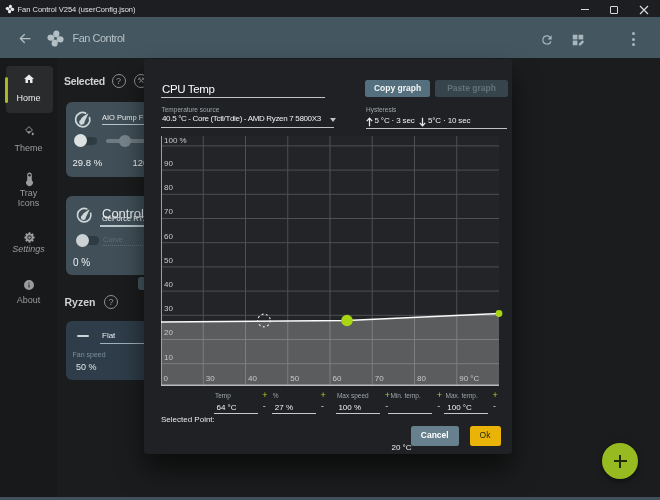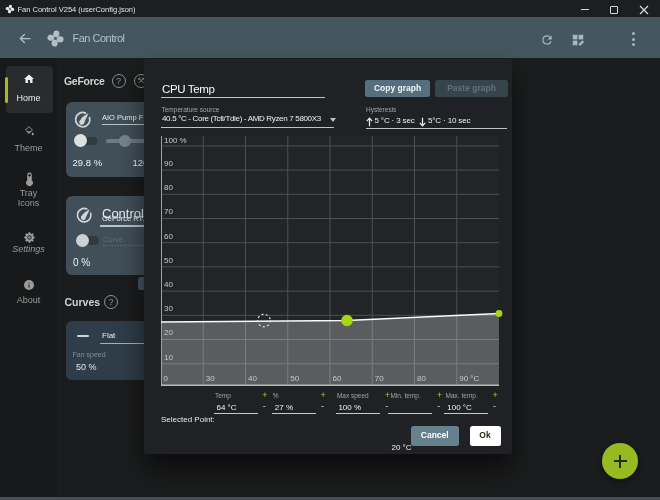--- a/index.html
+++ b/index.html
@@ -77,21 +77,21 @@
   <svg class="abs" style="left:22.5px;top:230.5px;" width="13" height="13" viewBox="0 0 24 24">
     <path fill="#9b9b9b" fill-rule="evenodd" d="M12 8a4 4 0 1 0 0 8 4 4 0 0 0 0-8m0 6.5A2.5 2.5 0 1 1 12 9.5a2.5 2.5 0 0 1 0 5M21.5 13.6 c.04-.52.04-2.68 0-3.2l-2.3-.5a7.6 7.6 0 0 0-.6-1.44l1.27-1.97a10 10 0 0 0-2.26-2.26L15.64 5.5a7.6 7.6 0 0 0-1.44-.6L13.6 2.5c-.52-.04-2.68-.04-3.2 0l-.6 2.3c-.5.15-.98.35-1.44.6L6.4 4.13A10 10 0 0 0 4.13 6.4L5.5 8.36c-.25.46-.45.94-.6 1.44l-2.4.6c-.04.52-.04 2.68 0 3.2l2.4.6c.15.5.35.98.6 1.44l-1.37 1.96a10 10 0 0 0 2.27 2.27l1.96-1.37c.46.25.94.45 1.44.6l.6 2.4c.52.04 2.68.04 3.2 0l.6-2.4c.5-.15.98-.35 1.44-.6l1.97 1.37a10 10 0 0 0 2.26-2.27l-1.37-1.96c.25-.46.45-.94.6-1.44Z"></path>
   </svg>
   <div class="abs" style="left:0;top:244px;width:57px;text-align:center;font-size:9px;color:#9b9b9b;font-style:italic;">Settings</div>
 
   <svg class="abs" style="left:23px;top:279px;" width="12" height="12" viewBox="0 0 24 24">
     <path fill="#9b9b9b" d="M12 2a10 10 0 1 0 0 20 10 10 0 0 0 0-20m1 15h-2v-6h2Zm0-8h-2V7h2Z"></path>
   </svg>
   <div class="abs" style="left:0;top:295px;width:57px;text-align:center;font-size:9px;color:#9b9b9b;">About</div>
 
-  <div class="abs" style="left:64px;top:75px;font-size:10.5px;letter-spacing:-0.3px;font-weight:bold;color:#d2d2d2;">GeForce</div>
+  <div class="abs" style="left:64px;top:75px;font-size:10.5px;letter-spacing:-0.3px;font-weight:bold;color:#d2d2d2;">Selected</div>
   <div class="abs" style="left:111.5px;top:74px;width:12px;height:12px;border:1.2px solid #909090;border-radius:50%;color:#909090;font-size:9px;text-align:center;line-height:12px;">?</div>
   <div class="abs" style="left:134px;top:74px;width:12px;height:12px;border:1.2px solid #909090;border-radius:50%;color:#909090;font-size:8px;text-align:center;line-height:12px;">⚒</div>
 
   <div class="abs" style="left:65.5px;top:101.5px;width:90px;height:75px;background:#404f58;border-radius:6px;"></div>
   <svg class="abs" style="left:72.5px;top:110px;" width="19" height="19" viewBox="0 0 24 24">
     <path d="M15.8 3.9 A9 9 0 1 0 20.9 9.6" fill="none" stroke="#cdd5d8" stroke-width="2.2" stroke-linecap="round"></path>
     <path d="M19.5 4.5 C15.5 6.5 10.5 9.3 9.7 12.2 A3.4 3.4 0 1 0 14.6 15.1 C15.8 12.3 17.8 8.5 19.5 4.5 Z" fill="#cdd5d8"></path>
   </svg>
   <div class="abs" style="left:102px;top:112.5px;font-size:7.5px;color:#e9edef;">AIO Pump F</div>
   <div class="abs" style="left:102px;top:123.5px;width:53px;height:1px;background:#b9c5ca;"></div>
@@ -110,21 +110,21 @@
   <div class="abs" style="left:102px;top:205.5px;font-size:13px;color:#e9edef;">Control 1 - N</div>
   <div class="abs" style="left:102px;top:213.5px;font-size:7.5px;color:#e9edef;">GeForce RTX</div>
   <div class="abs" style="left:100px;top:225px;width:55px;height:1.5px;background:#b9c5ca;"></div>
   <div class="abs" style="left:78px;top:236px;width:21px;height:8.5px;background:#2e3b42;border-radius:4.2px;"></div>
   <div class="abs" style="left:75.8px;top:233.5px;width:13px;height:13px;background:#ccd2d4;border-radius:50%;"></div>
   <div class="abs" style="left:103px;top:234.5px;font-size:7.5px;color:#5d6d75;">Curve</div>
   <div class="abs" style="left:103px;top:245px;width:52px;border-bottom:1.5px dotted #5d6d75;"></div>
   <div class="abs" style="left:73px;top:257px;font-size:10px;color:#eef1f2;">0 %</div>
   <div class="abs" style="left:138px;top:276.5px;width:10px;height:13px;background:#46565f;border-radius:3px;"></div>
 
-  <div class="abs" style="left:64.5px;top:295.5px;font-size:10.5px;font-weight:bold;color:#d2d2d2;">Curves</div>
+  <div class="abs" style="left:64.5px;top:295.5px;font-size:10.5px;font-weight:bold;color:#d2d2d2;">Ryzen</div>
   <div class="abs" style="left:104px;top:295px;width:12px;height:12px;border:1.2px solid #909090;border-radius:50%;color:#909090;font-size:9px;text-align:center;line-height:12px;">?</div>
 
   <div class="abs" style="left:66px;top:321px;width:90px;height:59px;background:#2e3d49;border-radius:6px;"></div>
   <div class="abs" style="left:77px;top:334.5px;width:12px;height:2.6px;background:#cdd5d8;border-radius:1px;"></div>
   <div class="abs" style="left:102px;top:331px;font-size:8px;color:#e9edef;">Flat</div>
   <div class="abs" style="left:100px;top:342.5px;width:56px;height:1px;background:#9fb3bc;"></div>
   <div class="abs" style="left:72.5px;top:351px;font-size:7px;color:#7d909a;">Fan speed</div>
   <div class="abs" style="left:76px;top:361.5px;font-size:9px;color:#dfe5e8;">50 %</div>
 
   <div class="abs" style="left:602px;top:443px;width:36px;height:36px;background:#96ba20;border-radius:50%;box-shadow:0 2px 6px rgba(0,0,0,0.5);"></div>
@@ -231,17 +231,17 @@
   <div class="abs" style="left:436.7px;top:389.5px;font-size:9px;color:#b3c825;">+</div>
   <div class="abs" style="left:437.2px;top:400.5px;font-size:9px;color:#d5d5d5;">-</div>
 
   <div class="abs lbl" style="left:445.6px;top:391.5px;">Max. temp.</div>
   <div class="abs val" style="left:447.3px;top:403px;">100 °C</div>
   <div class="abs" style="left:444.1px;top:412.5px;width:44px;height:1.4px;background:#c9c9c9;"></div>
   <div class="abs" style="left:492.40000000000003px;top:389.5px;font-size:9px;color:#b3c825;">+</div>
   <div class="abs" style="left:492.90000000000003px;top:400.5px;font-size:9px;color:#d5d5d5;">-</div>
 
   <div class="abs" style="left:411px;top:426px;width:47.5px;height:19.5px;background:#66808e;border-radius:2.5px;color:#fff;font-size:8.5px;font-weight:bold;text-align:center;line-height:19.5px;">Cancel</div>
-  <div class="abs" style="left:469.5px;top:426px;width:31px;height:19.5px;background:#ffffff;border-radius:2.5px;color:#1c2604;font-size:8.5px;font-weight:bold;text-align:center;line-height:19.5px;">Ok</div>
+  <div class="abs" style="left:469.5px;top:426px;width:31px;height:19.5px;background:#eab308;border-radius:2.5px;color:#1c2604;font-size:8.5px;font-weight:normal;text-align:center;line-height:19.5px;">Ok</div>
 
   <div class="abs" style="left:0;top:497px;width:660px;height:3px;background:#41505a;"></div>
 
 </div>
 
 </body></html>

